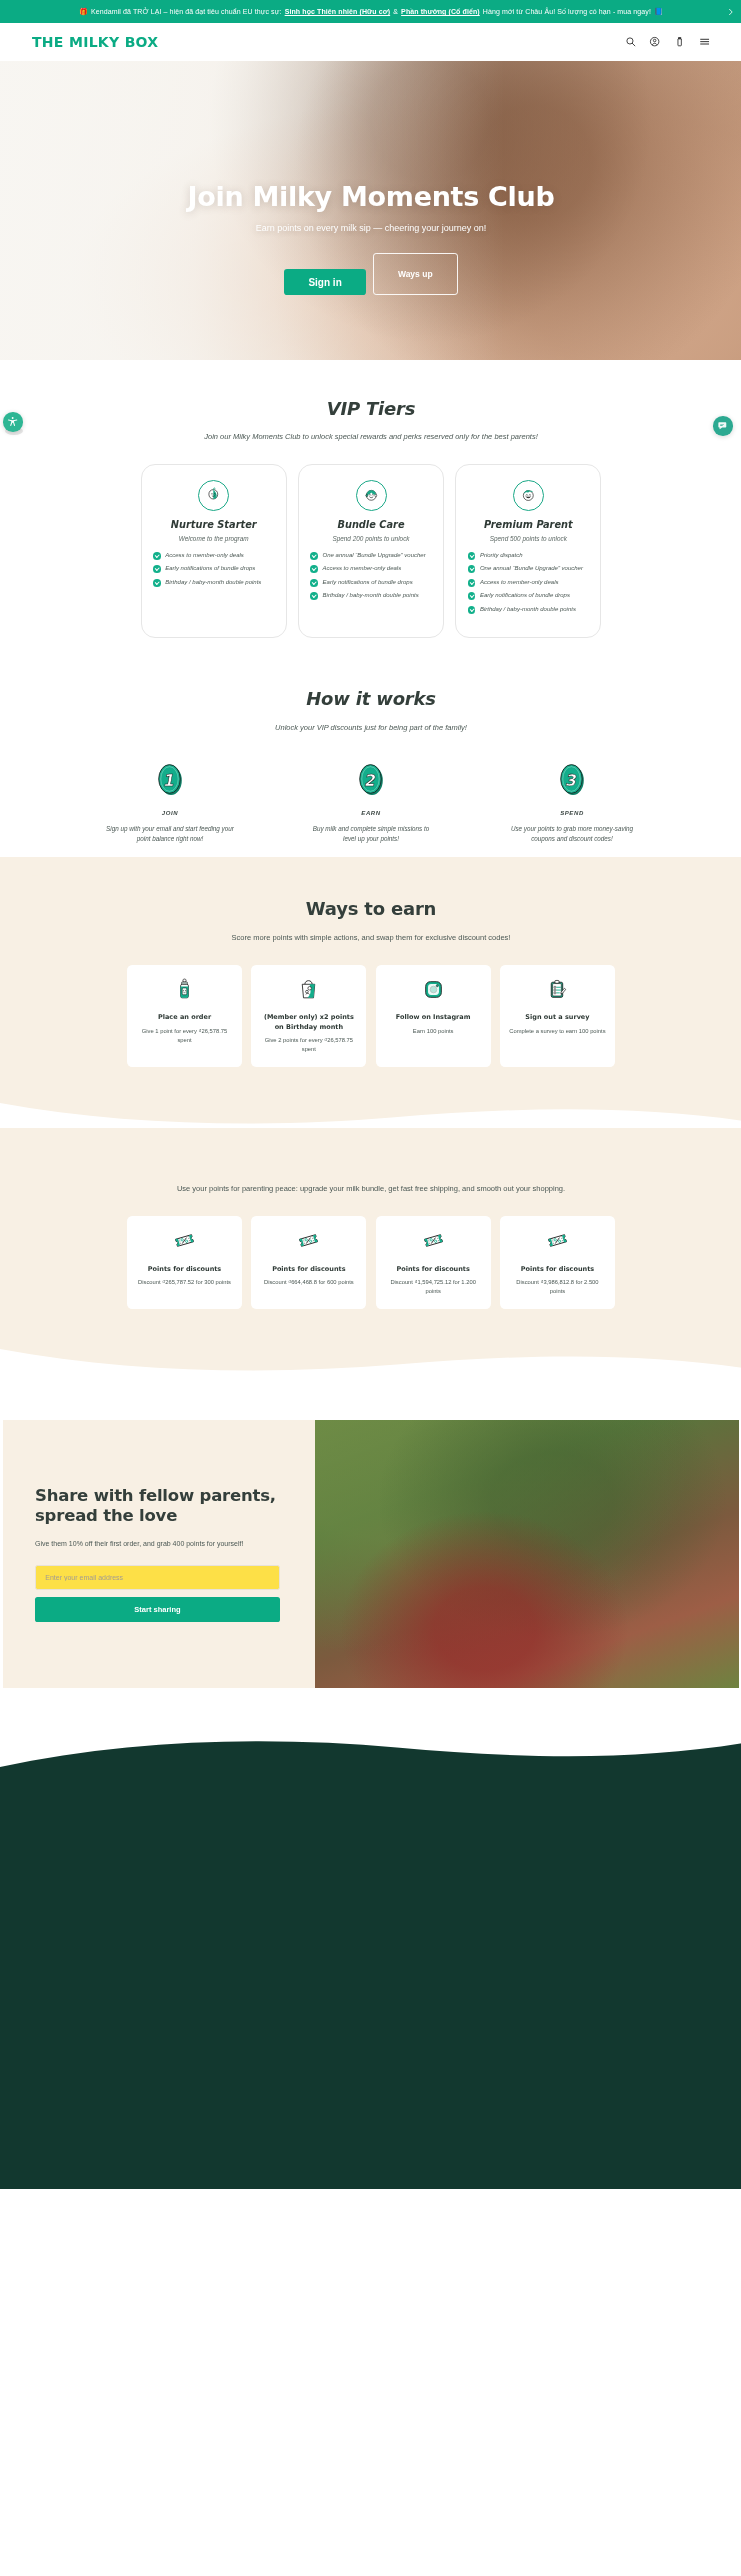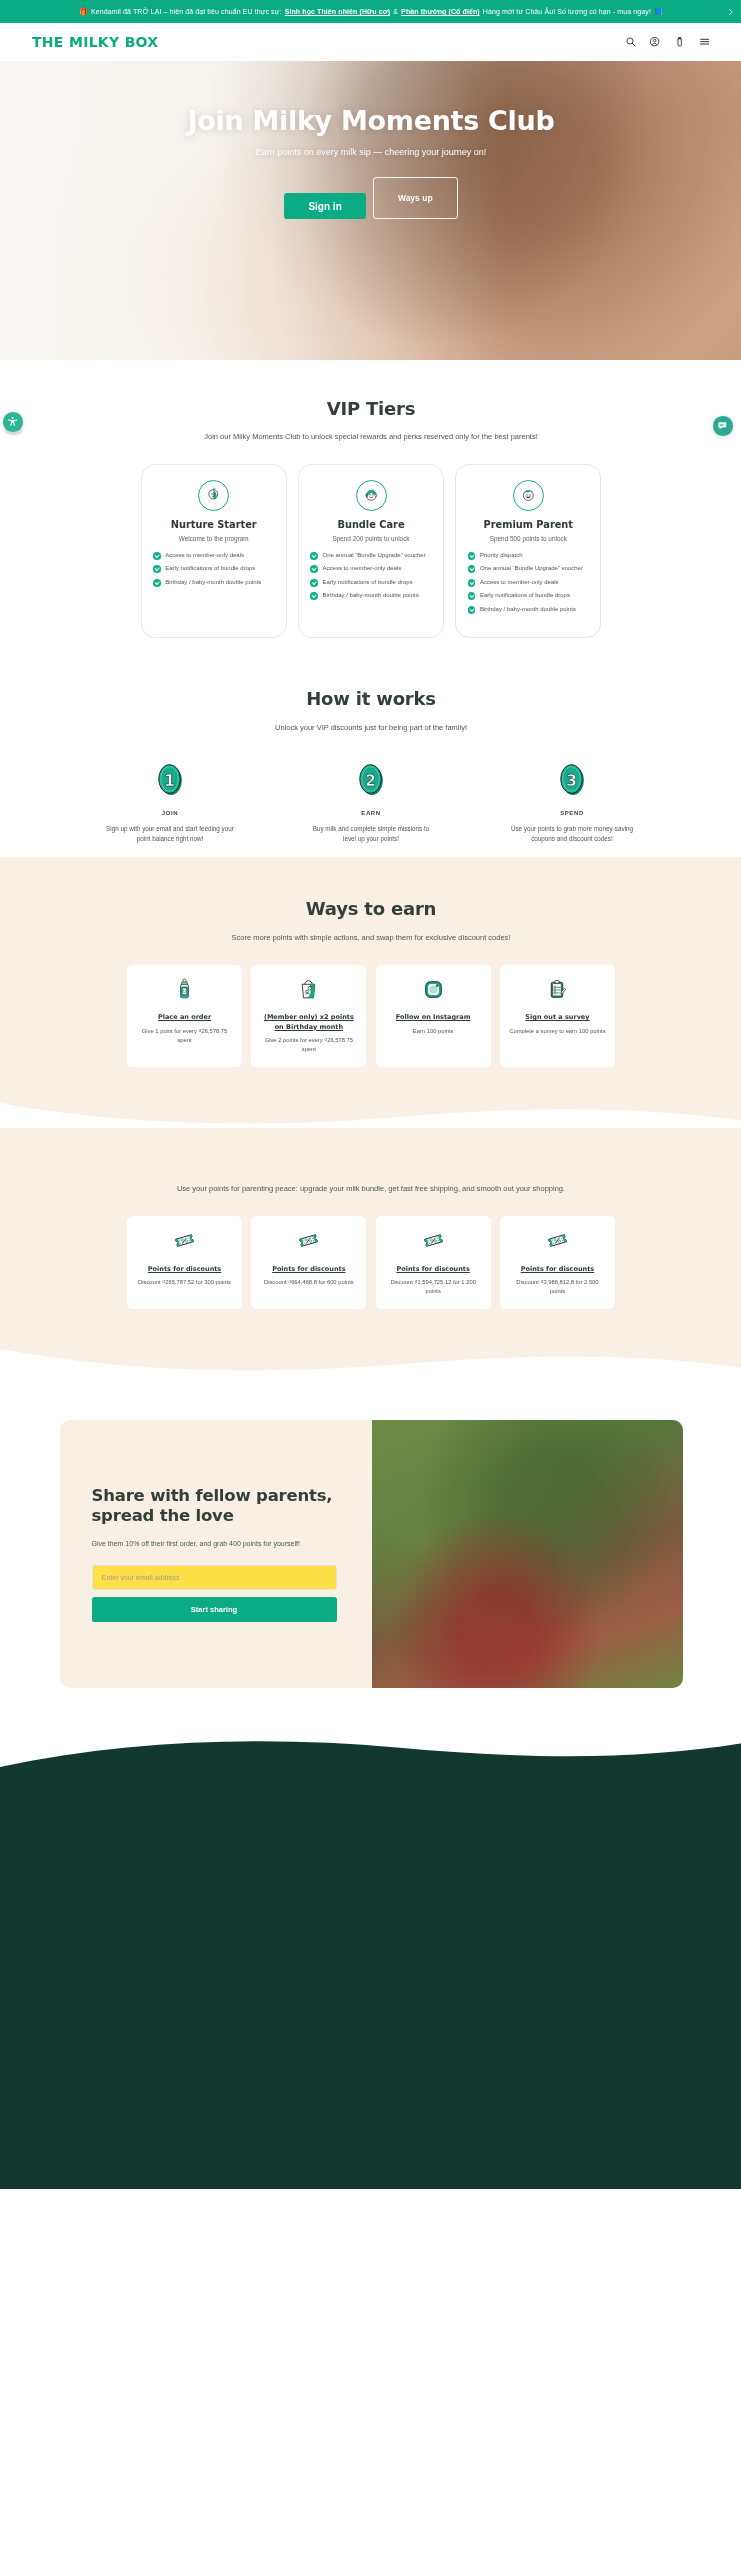--- a/index.html
+++ b/index.html
@@ -60,21 +60,21 @@
       radial-gradient(circle at 86% 66%, rgba(205,160,130,.8) 0 18%, rgba(205,160,130,0) 55%),
       radial-gradient(ellipse at 64% 72%, rgba(228,196,172,.9) 0 22%, rgba(228,196,172,0) 60%),
       linear-gradient(105deg,#f6f3ee 0%,#f2ece4 30%,#e8dbcd 52%,#cbab94 76%,#ae8467 100%);
   }
   .hero-veil {
     position:absolute; inset:0;
     background:linear-gradient(90deg, rgba(248,246,242,.92) 0%, rgba(248,246,242,.72) 26%, rgba(248,246,242,.28) 48%, rgba(0,0,0,0) 68%);
   }
   .hero-content {
     position:relative; z-index:3;
-    text-align:center; padding-top:44px;
+    text-align:center; padding-top:120px;
   }
   .hero-title {
     font-family:"DejaVu Sans", sans-serif;
     font-size:27px; font-weight:800; color:#ffffff; letter-spacing:-0.3px;
     text-shadow:0 0.5px 8.2px rgba(90,70,55,.22);
   }
   .hero-sub {
     margin-top:11.3px; font-size:9px; color:#ffffff; font-weight:400;
     text-shadow:0 0.5px 6.2px rgba(90,70,55,.25);
   }
@@ -85,21 +85,21 @@
     font-family:"Liberation Sans", sans-serif;
     margin-top:16px;
   }
   .btn-ghost {
     background:transparent; color:#fff; border:0.8px solid rgba(255,255,255,.92);
     border-radius:3.1px; padding:7.7px 24px; font-size:8.5px; font-weight:600; cursor:pointer;
     font-family:"Liberation Sans", sans-serif;
   }
 
   
-  .sec { padding:38px 0 0; text-align:center; }
+  .sec { padding:38px 0 0; text-align:center;font-style:italic; }
   .sec-title {
     font-family:"DejaVu Sans", sans-serif;
     font-size:18px; font-weight:800; color:#343f3b; letter-spacing:-0.2px;
   }
   .sec-sub { margin-top:13.4px; font-size:7.5px; color:#4b5854; }
 
   
   .tiers {
     display:flex; justify-content:center; gap:11.3px; margin-top:23px;
     padding-bottom:20.6px;
@@ -152,28 +152,28 @@
 
   .cards-row { display:flex; justify-content:center; gap:9.3px; margin-top:23px; }
   .mini-card {
     width:115px; min-height:78px; background:#fff; border-radius:5.2px;
     padding:12.4px 8.2px 13.4px; text-align:center;
     display:flex; flex-direction:column; align-items:center;
   }
   .mini-icon { width:27px; height:27px; margin-bottom:9.3px; }
   .mini-title {
     font-family:"DejaVu Sans", sans-serif;
-    font-size:6.5px; font-weight:800; color:#2f3a36; line-height:1.45;text-decoration:underline;
+    font-size:6.5px; font-weight:800; color:#2f3a36; line-height:1.45;
   }
   .mini-desc { margin-top:4.1px; font-size:5.8px; color:#4b5854; line-height:1.5; }
 
   
   .referral-wrap { padding:44px 0 46px; display:flex; justify-content:center; }
   .referral {
-    width:623px; display:flex; border-radius:10px; overflow:hidden;
+    width:736px; display:flex; border-radius:0; overflow:hidden;
   }
   .ref-left {
     flex:0 0 312px; background:#f8f0e4; padding:40px 35px 40px 32px;
     display:flex; flex-direction:column; justify-content:center;
   }
   .ref-title {
     font-family:"DejaVu Sans", sans-serif;
     font-size:16.5px; font-weight:800; color:#343f3b; line-height:1.22; letter-spacing:-0.2px;
   }
   .ref-sub { margin-top:11.3px; font-size:7px; color:#4b5854; line-height:1.65; }

